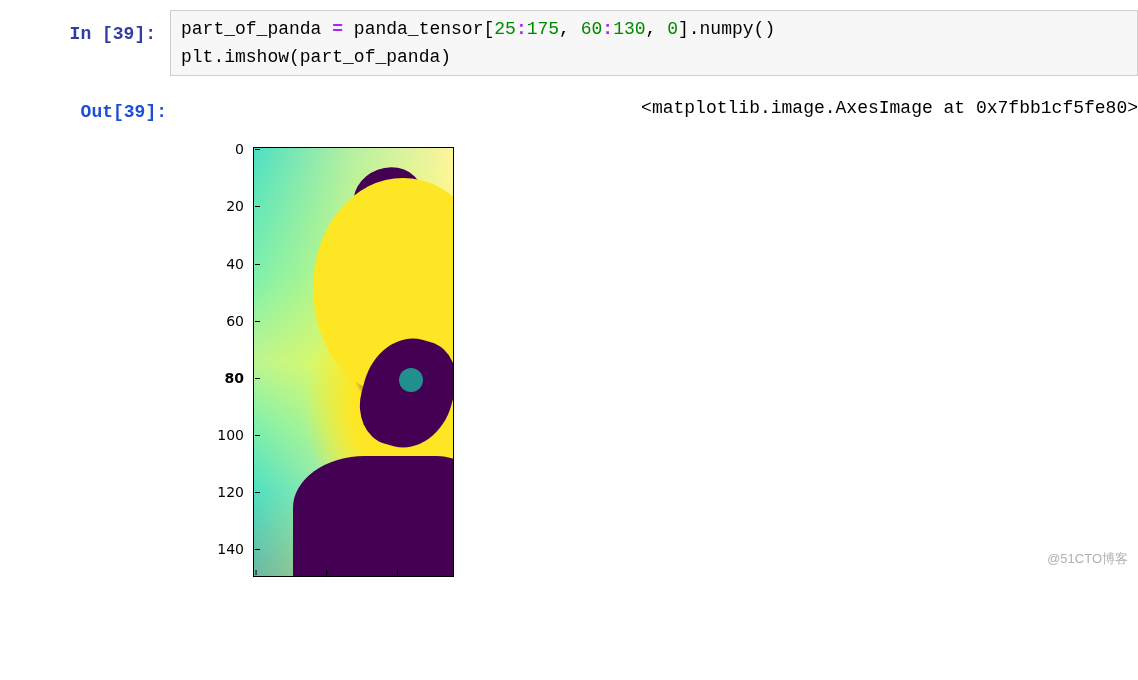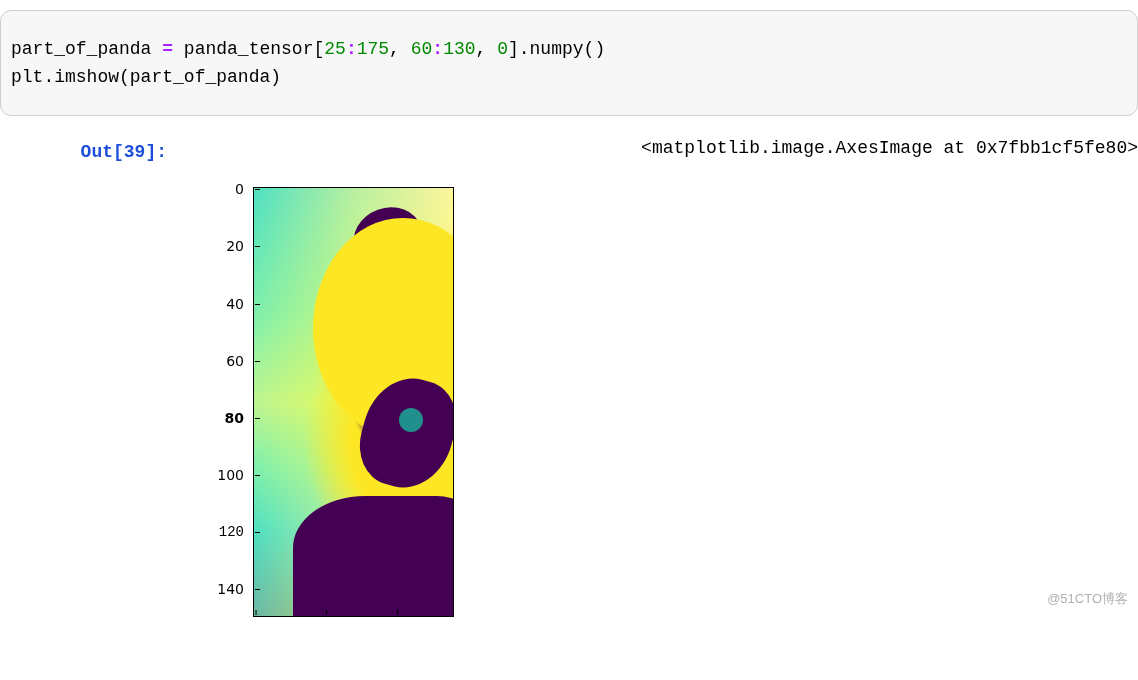--- a/index.html
+++ b/index.html
@@ -20,22 +20,22 @@
       font-weight: bold;
       flex-shrink: 0;
       line-height: 28px;
     }
     .prompt-in { color: #303f9f; } 
     .prompt-out { color: #1d4ed8; margin-left: 11px; } 
     .code-area {
       flex: 1;
       background: #f7f7f7;
       border: 1px solid #cfcfcf;
-      border-radius: 11px;
-      padding: 24px 10px;
+      border-radius: 0;
+      padding: 4px 10px;
       font-family: inherit;
       font-size: 18px;
       line-height: 28px;
       white-space: pre;
       overflow: hidden;
     }
     .output-area {
       flex: 1;
       padding: 6px 0 0 2px;
       font-family: inherit;
@@ -137,20 +137,21 @@
       font-size: 13px;
       color: #b0b0b0;
       pointer-events: none;
       margin-left: 13px;
     }
   </style>
 </head>
 <body>
 
 <div class="cell">
+  <div class="prompt prompt-in">In [39]:</div>
   <div class="code-area"><span class="code-text">part_of_panda </span><span class="tok-op">=</span><span class="code-text"> panda_tensor[</span><span class="tok-num">25</span><span class="tok-colon">:</span><span class="tok-num">175</span><span class="code-text">, </span><span class="tok-num">60</span><span class="tok-colon">:</span><span class="tok-num">130</span><span class="code-text">, </span><span class="tok-num">0</span><span class="code-text">].numpy()</span>
 <span class="code-text">plt.imshow(part_of_panda)</span></div>
 </div>
 
 <div class="cell" style="margin-top:12px">
   <div class="prompt prompt-out">Out[39]:</div>
   <div class="output-area">
     <div>&lt;matplotlib.image.AxesImage at 0x7fbb1cf5fe80&gt;</div>
 
     <div class="figure-wrap">
@@ -162,21 +163,21 @@
           <div class="eye-patch"></div>
           <div class="eye-ball"></div>
           <div class="body-dark"></div>
         </div>
       <div class="ytick" style="top: 1.42667px;">0</div>
           <div class="ytick" style="top: 58.4933px;">20</div>
           <div class="ytick" style="top: 115.56px;">40</div>
           <div class="ytick" style="top: 172.627px;">60</div>
           <div class="ytick" style="top: 229.693px; font-weight: bold;">80</div>
           <div class="ytick" style="top: 286.76px; margin-left: 7px;">100</div>
-          <div class="ytick" style="top: 343.827px; font-family: Liberation Mono, monospace;">120</div>
+          <div class="ytick" style="top: 343.827px;">120</div>
           <div class="ytick" style="top: 400.893px;">140</div>
           <div class="xtick" style="left: 1.42143px;">0</div>
           <div class="xtick" style="left: 72.4929px;">25</div>
           <div class="xtick" style="left: 143.564px;">50</div>
         </div>
       <div class="watermark">@51CTO博客</div>
     </div>
 
   </div>
 </div>

